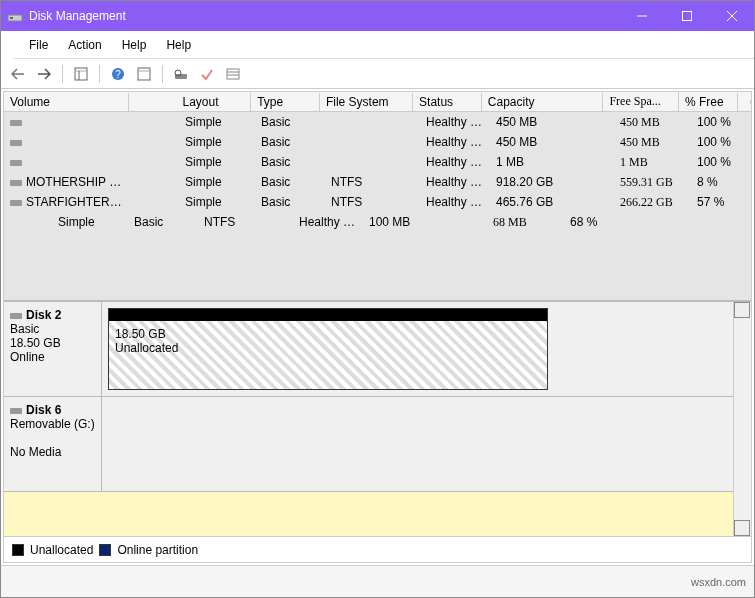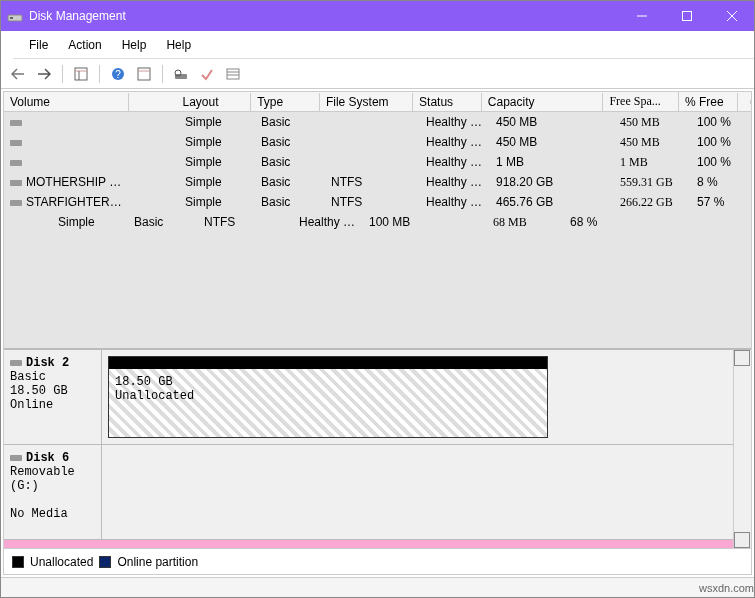--- a/index.html
+++ b/index.html
@@ -24,37 +24,37 @@
 .c-layout { width: 76px; margin-left: 48px; }
 .c-type { width: 70px; }
 .c-fs { width: 95px; }
 .c-status { width: 70px; }
 .c-cap { width: 124px; }
 .c-free { width: 77px; font-family: Liberation Serif, serif; }
 .c-pct { width: 60px; }
 .c-end { flex: 1; }
 .disk-icon { display: inline-block; width: 12px; height: 6px; background: #999; border-radius: 1px; margin-right: 4px; vertical-align: middle; }
 .volume-list { flex: 1; overflow: auto; background: #e5e5e5; }
-.lower { height: 200px; border-top: 2px solid #bbb; display: flex; background: #f9a8d4; font-family: Liberation Mono, monospace; }
+.lower { height: 236px; border-top: 2px solid #bbb; display: flex; background: #fef9c3; }
 .lower-main { flex: 1; overflow: auto; }
 .disk-row { display: flex; border-bottom: 1px solid #bbb; background: #f0f0f0; }
 .disk-info { width: 98px; padding: 6px; border-right: 1px solid #bbb; font-size: 12px; }
 .disk-info b { font-weight: bold; }
 .disk-part { flex: 1; padding: 6px; display: flex; }
 .part-box { border: 1px solid #333; flex: 1; display: flex; flex-direction: column; }
 .part-top { height: 12px; background: #000; }
 .part-body { flex: 1; padding: 6px; background: repeating-linear-gradient(45deg,#fff,#fff 4px,#ddd 4px,#ddd 8px); }
 .lower-scroll { width: 18px; background: #f0f0f0; border-left: 1px solid #ccc; position: relative; }
 .sb-arrow { width: 16px; height: 16px; border: 1px solid #888; background: #eee; position: absolute; left: 0; }
 .sb-up { top: 0; } .sb-down { bottom: 0; }
 .legend { height: 26px; border-top: 1px solid #ccc; display: flex; align-items: center; padding: 0 8px; gap: 6px; }
 .leg-box { width: 12px; height: 12px; border: 1px solid #333; }
 .leg-black { background: #000; }
 .leg-blue { background: #0a246a; }
-.statusbar { height: 20px; border-top: 1px solid #ccc; display: flex; justify-content: flex-end; align-items: center; font-size: 11px; color: #666; background: #f5f5f5; text-align: right; }
+.statusbar { height: 32px; border-top: 1px solid #ccc; display: flex; justify-content: flex-end; align-items: center; padding-right: 8px; font-size: 11px; color: #666; background: #f5f5f5; text-align: right; }
 </style>
 </head>
 <body>
 
 <div class="titlebar">
   <span class="icon">
     <svg width="16" height="16">
         <rect x="1" y="7" width="14" height="6" rx="1" fill="#ccc" stroke="#888"></rect>
         <rect x="3" y="9" width="3" height="2" fill="#666"></rect>
       </svg>

